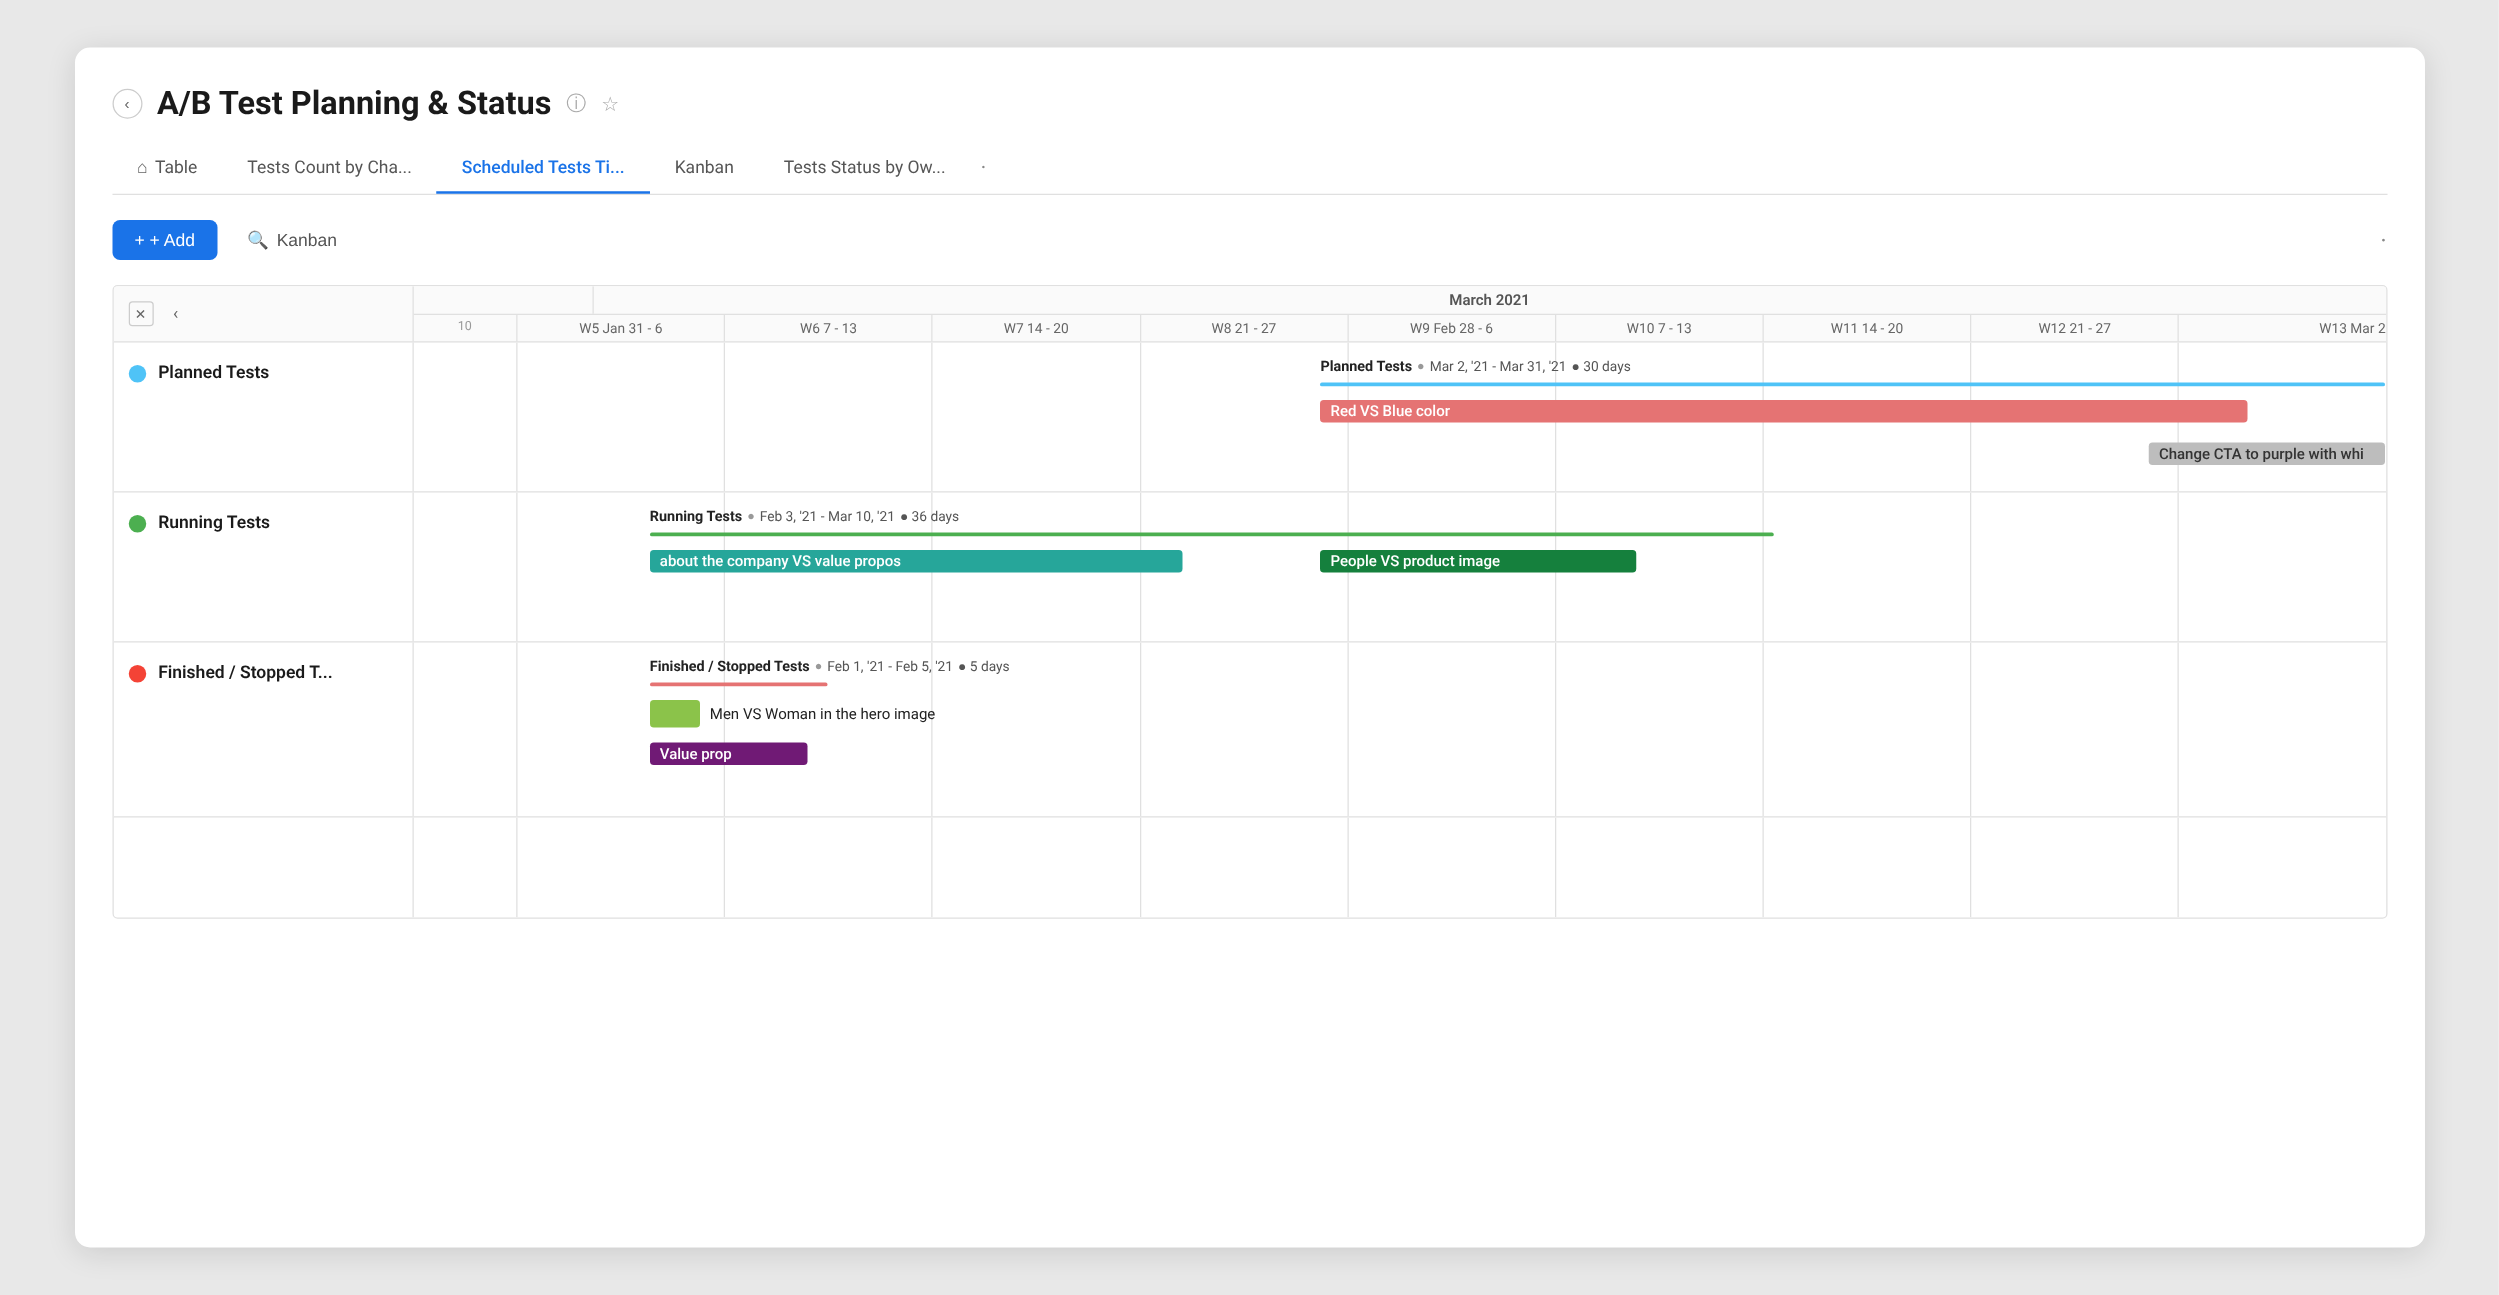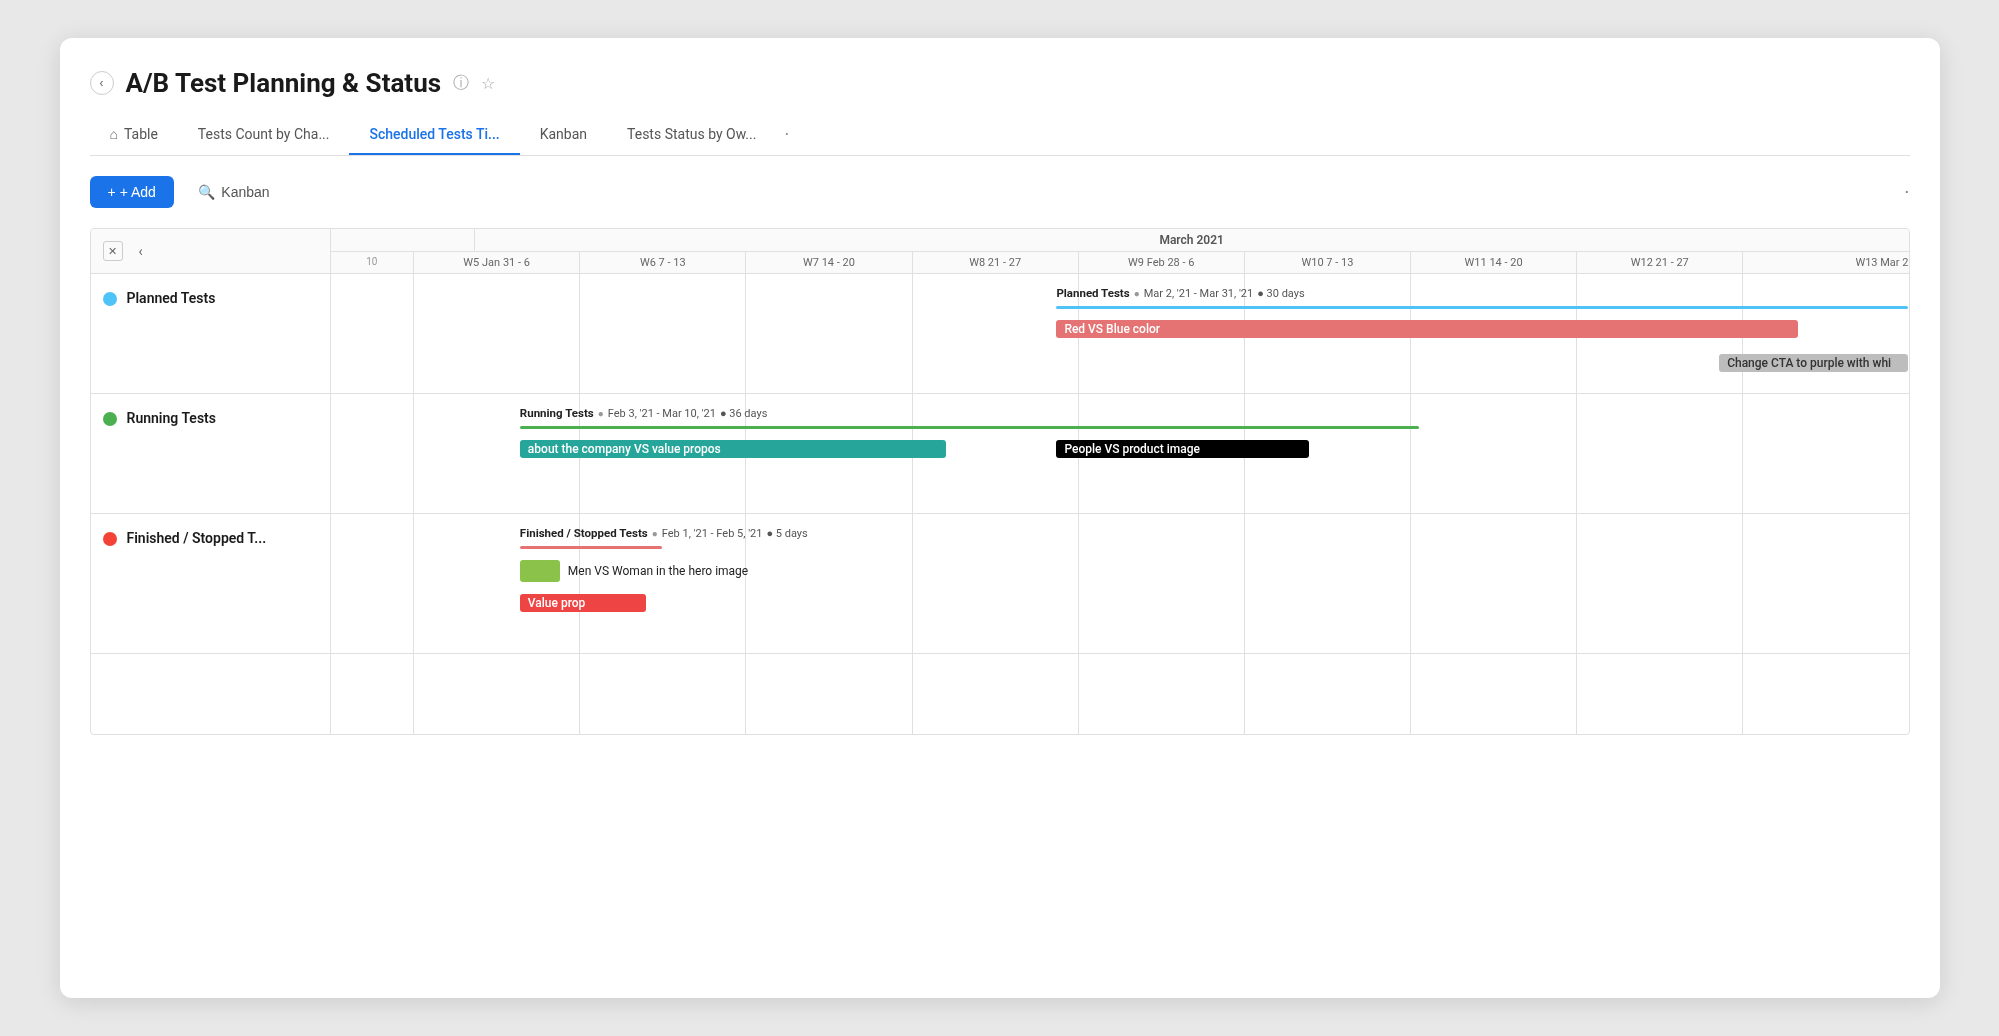--- a/index.html
+++ b/index.html
@@ -260,22 +260,22 @@
     }
     .bar-red-line {
       position: absolute;
       height: 3px;
       background: #e57373;
       border-radius: 2px;
     }
     .bar-salmon { background: #e57373; }
     .bar-gray { background: #bdbdbd; color: #333; }
     .bar-teal { background: #26a69a; }
-    .bar-green-solid { background: #000000; }
-    .bar-crimson { background: #ef4444; color: #fff; }
+    .bar-green-solid { background: #15803d; }
+    .bar-crimson { background: #701a75; color: #fff; }
   </style>
 </head>
 <body>
 
 <div class="app-container">
 
   <div class="header">
     <button class="collapse-btn">‹</button>
     <span class="page-title">A/B Test Planning &amp; Status</span>
     <span class="info-icon">ⓘ</span>

